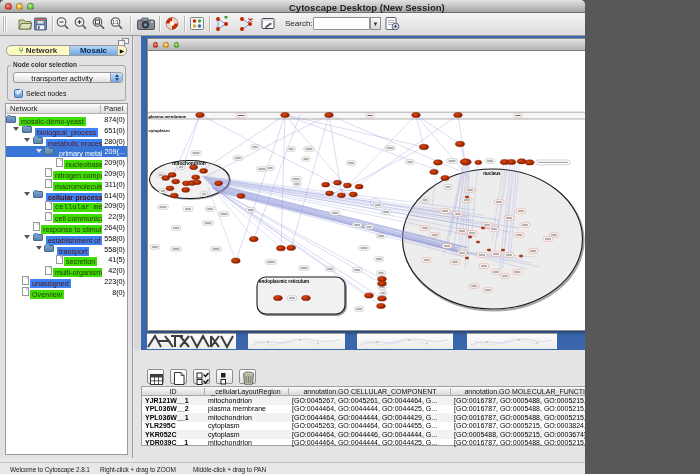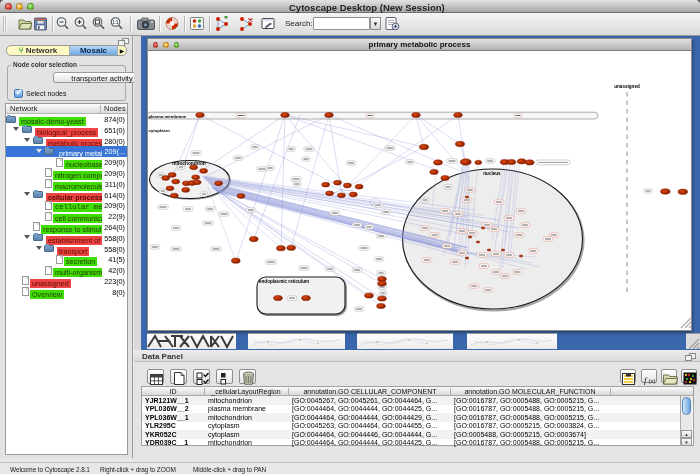--- a/index.html
+++ b/index.html
@@ -1,17 +1,17 @@
 <!DOCTYPE html>
 <html><head>
 <meta charset="utf-8">
 <style>
 * { margin:0; padding:0; box-sizing:border-box; }
 html,body { width:700px; height:474px; overflow:hidden; background:#585858; }
-#app { position:relative; width:700px; height:474px; font-family:"Liberation Sans",sans-serif; background:#e8e8e8; overflow:hidden; border-radius:5px 5px 0 0; }
+#app { position:relative; width:585px; height:474px; font-family:"Liberation Sans",sans-serif; background:#e8e8e8; overflow:hidden; border-radius:5px 5px 0 0; }
 .abs { position:absolute; }
 
 
 #titlebar { left:0; top:0; width:700px; height:13px;
   background:linear-gradient(#e3e3e3,#a6a6a6);
   border-bottom:1px solid #6e6e6e; }
 .light { position:absolute; top:2.5px; width:7px; height:7px; border-radius:50%; border:1px solid rgba(0,0,0,.25); }
 #titletext { position:absolute; left:289px; top:1.5px; font-size:9.5px; font-weight:bold; color:#222; white-space:nowrap; }
 
 
@@ -27,40 +27,40 @@
 
 #cpanel { left:0; top:36px; width:133px; height:422px; background:#e2e2e2; border-right:1px solid #9b9b9b; }
 #cphead { position:absolute; left:0; top:0; width:132px; height:11px; font-size:8px; font-weight:bold; color:#333; padding-left:5px; background:linear-gradient(#ececec,#dcdcdc); }
 #cpfloat { position:absolute; right:3px; top:2px; width:7px; height:6px; border:1px solid #8a8a8a; background:#f2f2f2; }
 #tabbar { position:absolute; left:6px; top:9px; width:121px; height:11px; background:#fef9c3; border:1px solid #9a9a9a; border-radius:5px; overflow:hidden; display:flex; }
 #tabnet { width:63px; font-size:8px; font-weight:bold; color:#333; text-align:center; line-height:10px; border-right:1px solid #aaa; }
 #tabmos { width:48px; font-size:8px; font-weight:bold; color:#0a2a50; text-align:center; line-height:10px; background:linear-gradient(#b6d7f5,#71a8e2); border-right:1px solid #aaa; }
 #tabarr { flex:1; text-align:center; font-size:6px; line-height:11px; color:#111; }
 #groupbox { position:absolute; left:7px; top:29px; width:119px; height:36px; border:1px solid #a8a8a8; border-radius:3px; }
 #grouplbl { position:absolute; left:11px; top:25px; font-size:6.5px; font-weight:bold; color:#333; background:#e2e2e2; padding:0 2px; }
-#combo { position:absolute; left:13px; top:36px; width:110px; height:11px; background:linear-gradient(#ffffff,#e2e2e2); border:1px solid #9a9a9a; border-radius:3px;margin-left:40px; }
+#combo { position:absolute; left:13px; top:36px; width:110px; height:11px; background:linear-gradient(#ffffff,#e2e2e2); border:1px solid #9a9a9a; border-radius:3px; }
 #combotext { position:absolute; left:0; top:1px; width:96px; text-align:center; font-size:7.5px; color:#111; }
 #combobtn { position:absolute; right:0px; top:0px; width:12px; height:9px; background:linear-gradient(#cfe3f7,#74a9e4); border-left:1px solid #9a9a9a; border-radius:0 3px 3px 0; }
 #combobtn:before { content:""; position:absolute; left:3.5px; top:1px; border-left:2.5px solid transparent; border-right:2.5px solid transparent; border-bottom:3px solid #1d4e89; }
 #combobtn:after { content:""; position:absolute; left:3.5px; bottom:1px; border-left:2.5px solid transparent; border-right:2.5px solid transparent; border-top:3px solid #1d4e89; }
 #cbox { position:absolute; left:14px; top:53px; width:9px; height:9px; border-radius:2px; background:linear-gradient(#cde2f8,#5d9be0); border:1px solid #4377b5; }
 #cbox:after { content:"✓"; position:absolute; left:0.5px; top:-3px; font-size:9px; font-weight:bold; color:#fff; }
 #cboxlbl { position:absolute; left:26px; top:54px; font-size:7px; color:#111; }
 
 
 #tree { position:absolute; left:5px; top:67px; width:123px; height:352px; background:#fff; border:1px solid #9a9a9a; overflow:hidden; }
 #treehead { height:10px; background:linear-gradient(#fcfcfc,#dcdcdc); border-bottom:1px solid #b5b5b5; font-size:7.5px; color:#222; position:relative; }
 #treehead .c1 { position:absolute; left:4px; top:0px; }
 #treehead .c2 { position:absolute; left:98px; top:0px; }
 #treehead .cd { position:absolute; left:94px; top:1px; width:1px; height:8px; background:#b5b5b5; }
 .trow { position:relative; height:10.8px; font-size:7.2px; white-space:nowrap; }
 .trow .lbl { position:absolute; top:3px; padding:0 2px; height:9px; line-height:9.5px; overflow:hidden; }
 .trow .cnt { position:absolute; right:2px; top:1px; color:#000; }
 .green { background:#3fdc05; color:#283c00; }
-.red   { background:#ef4444; color:#5d0e00; }
+.red   { background:#3b82f6; color:#5d0e00; }
 .selrow { background:#3875d7; }
 .selrow .lbl { color:#fff; }
 .selrow .cnt { color:#fff; }
 .arr { position:absolute; top:2.5px; width:0; height:0; border-left:3px solid transparent; border-right:3px solid transparent; border-top:4px solid #555; }
 .selrow .arr { border-top-color:#ddd; }
 .fold { position:absolute; top:1.5px; width:10px; height:7px; background:linear-gradient(#7ba2c8,#5a83ad); border:1px solid #48688c; border-radius:1px; }
 .fold:before { content:""; position:absolute; left:0px; top:-2px; width:4px; height:2px; background:#6d97bf; border-radius:1px 1px 0 0; }
 .file { position:absolute; top:0.5px; width:7px; height:9px; background:#fff; border:1px solid #999; }
 .file:before { content:""; position:absolute; right:0; top:0; width:2px; height:2px; background:#d8d8d8; }
 
@@ -216,21 +216,21 @@
     <div id="combo">
         <div id="combotext">transporter activity</div>
         <div id="combobtn"></div>
       </div>
     <div id="cbox"></div>
     <div id="cboxlbl">Select nodes</div>
     <div id="tree">
       <div id="treehead">
           <span class="c1">Network</span>
           <span class="cd"></span>
-          <span class="c2">Nodes</span>
+          <span class="c2">Panel</span>
         </div>
       <div id="treerows">
           <div class="trow">
             <span class="fold" style="left:0px;"></span>
             <span class="lbl green" style="left:13px; max-width:83px;">mosaic-demo-yeast</span>
             <span class="cnt">874(0)</span>
           </div>
 <div class="trow">
             <span class="arr" style="left:7px;"></span>
             <span class="fold" style="left:16px;"></span>
@@ -321,21 +321,20 @@
     </div>
   </div>
 
   <div class="abs" id="mdi">
     <div id="mdiblue"></div>
     <div id="iframe">
       <div id="ititle">
         <div class="light" style="left:4.5px; top:3px; width:5.5px; height:5.5px; background:radial-gradient(circle at 35% 30%, #ff9a8a, #e3473d 60%, #b02020);"></div>
         <div class="light" style="left:15px; top:3px; width:5.5px; height:5.5px; background:radial-gradient(circle at 35% 30%, #ffe9a8, #f5b52e 60%, #c07d00);"></div>
         <div class="light" style="left:25.5px; top:3px; width:5.5px; height:5.5px; background:radial-gradient(circle at 35% 30%, #c2f0a0, #6fc93d 60%, #3f8f10);"></div>
-        <span>primary metabolic process</span>
       </div>
       <div id="icanvas"><svg width="543" height="278" viewBox="0 0 543 278">
             <defs>
               <radialGradient id="ng" cx="0.4" cy="0.4">
                 <stop offset="0%" stop-color="#d84a18"></stop>
                 <stop offset="55%" stop-color="#bd3404"></stop>
                 <stop offset="100%" stop-color="#8e2400"></stop>
               </radialGradient>
             </defs>
             <ellipse cx="345.5" cy="189.5" rx="90" ry="70" fill="none" stroke="rgba(0,0,0,0.35)" stroke-width="2.2"></ellipse>
@@ -878,21 +877,20 @@
             <g stroke="#999" stroke-width="1.1">
               <line x1="3" y1="15" x2="13" y2="5"></line>
               <line x1="7" y1="15" x2="13" y2="9"></line>
               <line x1="11" y1="15" x2="13" y2="13"></line>
             </g>
           </svg></div>
       </div>
   </div>
 
   <div class="abs" id="dpanel">
-    <div id="dphead">Data Panel<span style="position:absolute; right:4px; top:3px; width:7px; height:6px; border:1px solid #888; background:#f0f0f0;"></span><span style="position:absolute; right:8px; top:5px; width:7px; height:6px; border:1px solid #888; background:#f0f0f0;"></span></div>
     <div id="dpicons">
         <div class="dbtn" style="left:13px; padding:1px 0 0 1.5px;"><svg width="13" height="11" viewBox="0 0 13 11">
             <rect x="0.5" y="0.5" width="12" height="10" fill="#fff" stroke="#333" stroke-width="1"></rect>
             <rect x="0.5" y="0.5" width="12" height="3" fill="#444"></rect>
             <line x1="0.5" y1="6.8" x2="12.5" y2="6.8" stroke="#333" stroke-width="0.8"></line>
             <line x1="4.5" y1="0.5" x2="4.5" y2="10.5" stroke="#333" stroke-width="0.8"></line>
             <line x1="8.5" y1="0.5" x2="8.5" y2="10.5" stroke="#333" stroke-width="0.8"></line>
           </svg></div>
         <div class="dbtn" style="left:36px; padding:1px 0 0 1.5px;"><svg width="12" height="13" viewBox="0 0 12 13">
             <path d="M1.5 0.5 H8 L11 3.5 V12.5 H1.5 Z" fill="#fff" stroke="#333" stroke-width="1"></path>

